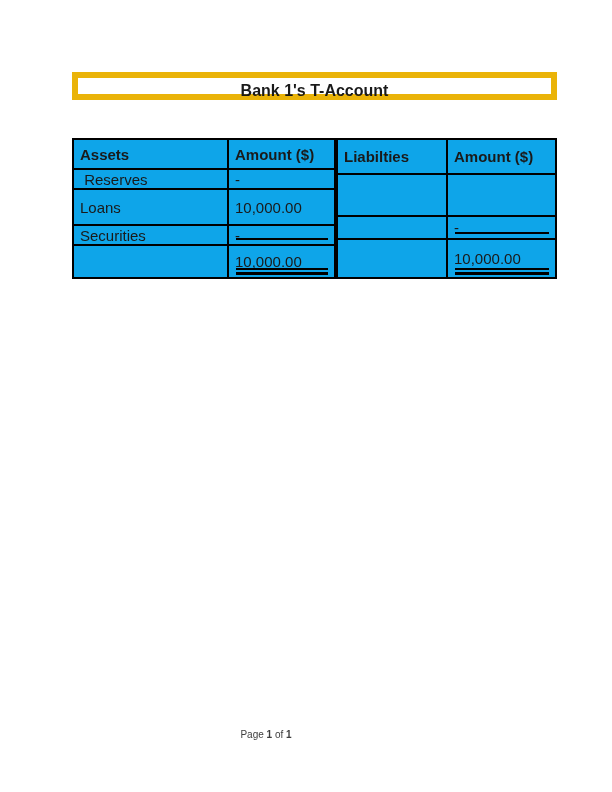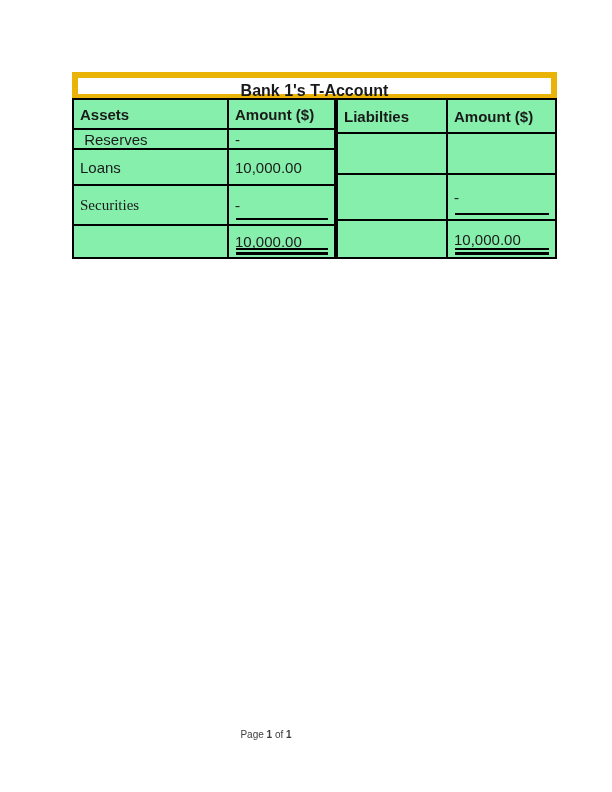--- a/index.html
+++ b/index.html
@@ -33,41 +33,42 @@
     line-height: 25px;
     background: #ffffff;
   }
   .t-body {
     display: flex;
     margin-top: -2px;
   }
   table.side {
     border-collapse: collapse;
     table-layout: fixed;
-    background: #86efac;
+    background: #0ea5e9;
+    margin-top: 40px;
   }
   table.left  { width: 262px; }
   table.right { width: 219px; }
   .t-gap { width: 4px; background: #ffffff; }
   table.side td {
     box-sizing: border-box;
     border: 2px solid #000000;
     font-size: 15px;
     padding: 0 6px;
     vertical-align: middle;
     overflow: hidden;
   }
   table.left  col.c-name { width: 155px; }
   table.left  col.c-amt  { width: 107px; }
   table.right col.c-name { width: 110px; }
   table.right col.c-amt  { width: 109px; }
   tr.r-hdr  { height: 30px; }
   tr.r-1    { height: 20px; }
   tr.r-2    { height: 36px; padding-left: 32px; }
-  tr.r-3    { height: 40px; font-family: Liberation Serif, serif; }
+  tr.r-3    { height: 20px; }
   tr.r-tot  { height: 33px; }
   tr.r-hdr td { font-weight: bold; }
   td.name { text-align: left; white-space: pre-wrap; }
   td.amt  { text-align: left; }
   td.ruled {
     position: relative;
     vertical-align: top;
     padding-top: 3px;
   }
   .rule-single {

